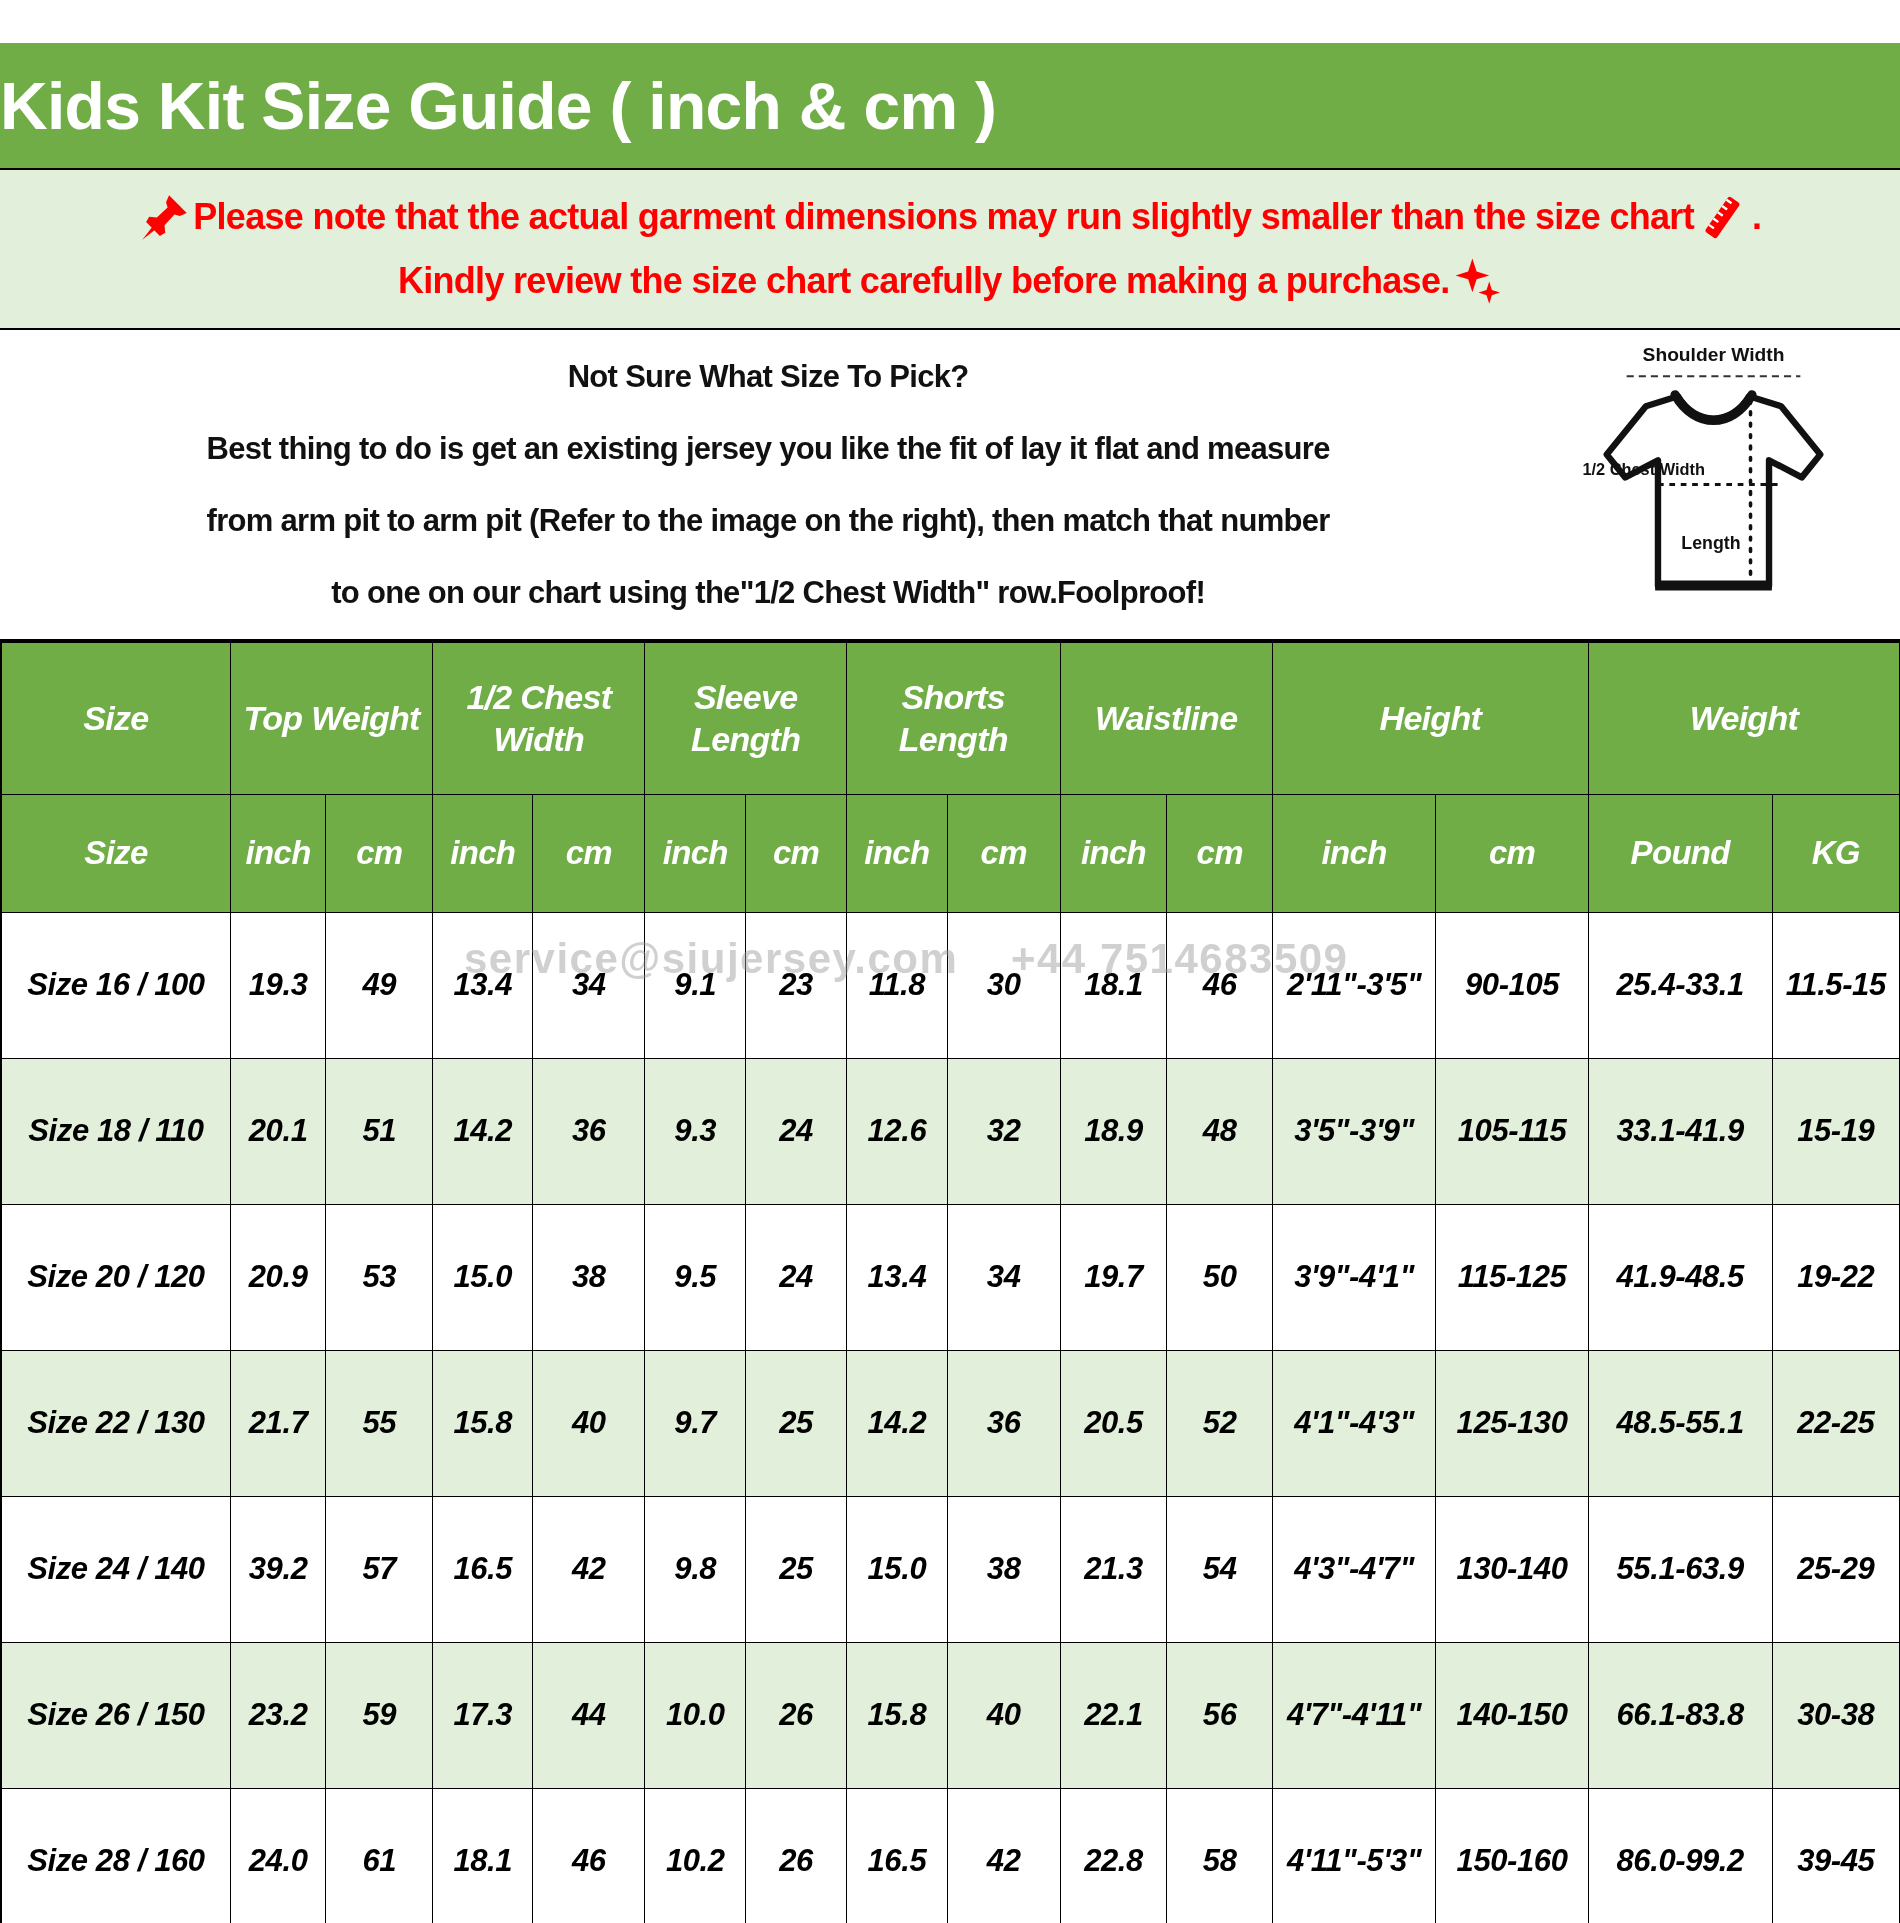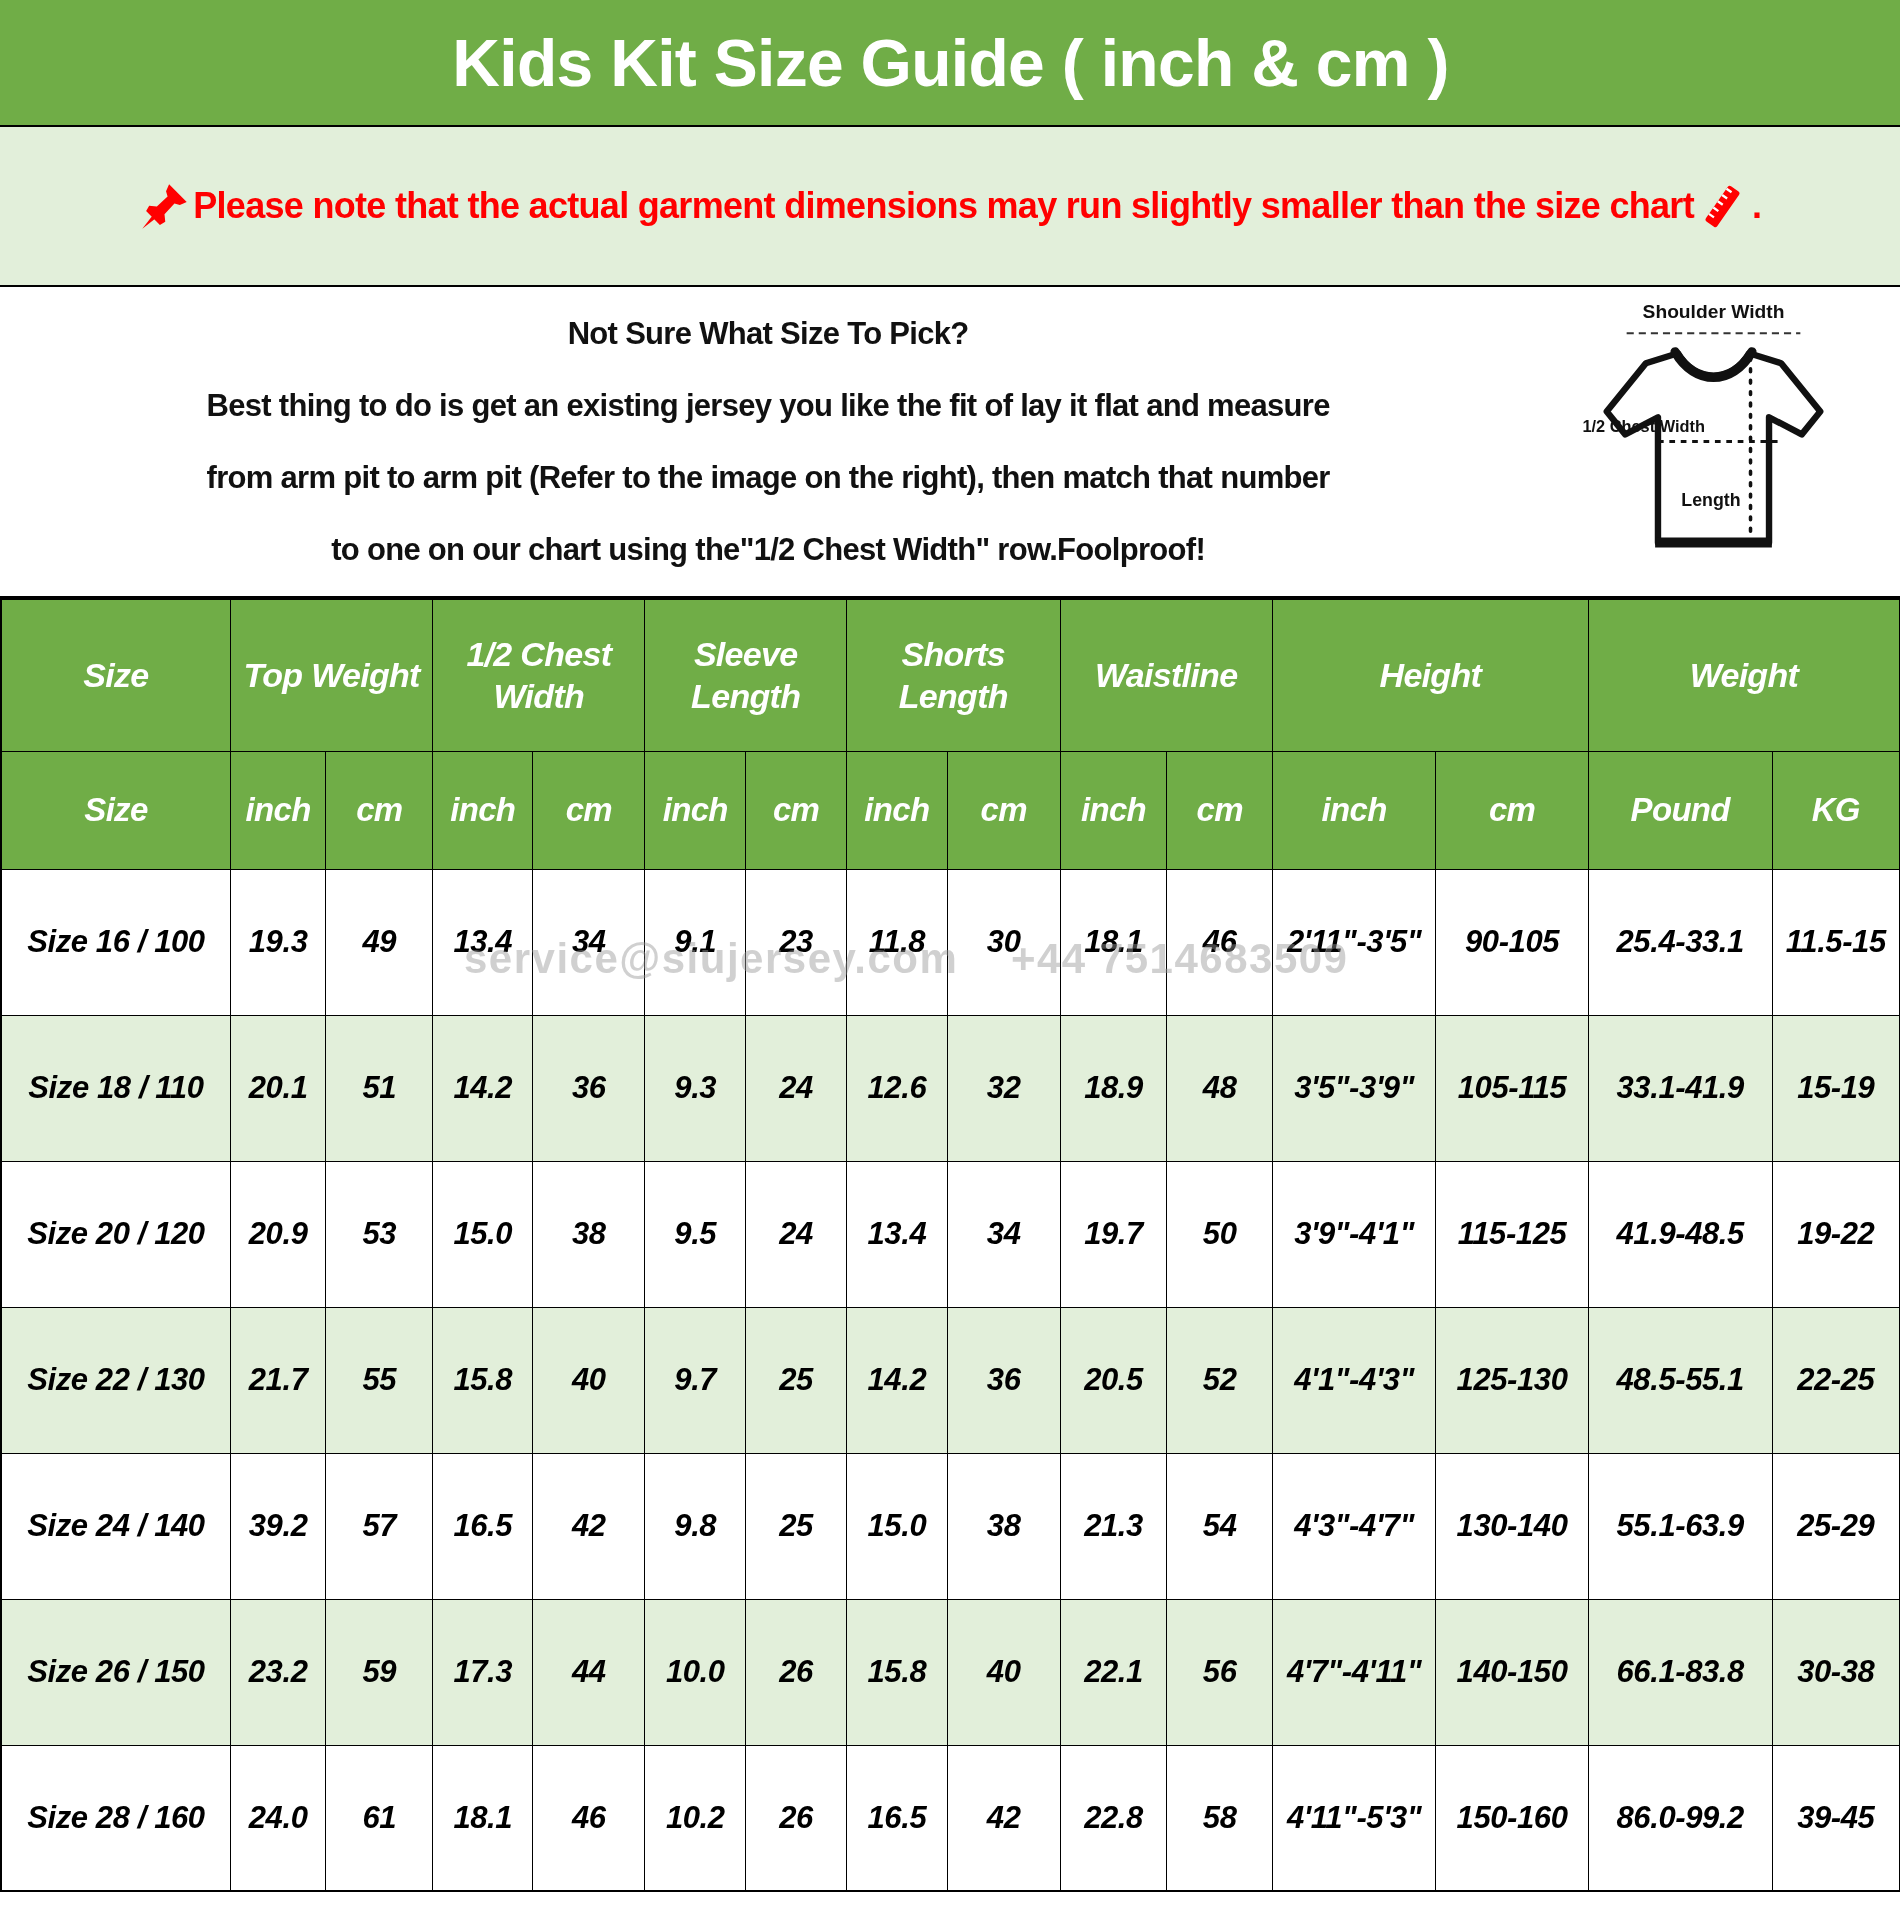--- a/index.html
+++ b/index.html
@@ -2,22 +2,23 @@
 <html style="--green: #70ad47; --lightgreen: #e2efda; --red: #ff0000;font-size:12px"><head>
 <meta charset="utf-8">
 <style>
   * { margin:0; padding:0; box-sizing:border-box; }
   html,body { width:1901px; background:#fff; font-family:"Liberation Sans", sans-serif; }
   body { position:relative; height:1923px; overflow:hidden; }
 
   
   .title-bar{
     height:127px; background:var(--green,#70ad47);
-    display:flex; align-items:center; justify-content:center;
+    display:flex; align-items:center; justify-content:flex-start;
     border-bottom:2.2px solid #000;
+    margin-top:43px;
   }
   .title-bar h1{
     color:#fff; font-size:66px; font-weight:bold; letter-spacing:-0.7px; white-space:nowrap;
   }
 
   
   .notice{
     height:160px; background:var(--lightgreen,#e2efda);
     border-bottom:2.2px solid #000;
     display:flex; flex-direction:column; justify-content:space-evenly;
@@ -87,20 +88,29 @@
       </g>
     </svg>
     <span>Please note that the actual garment dimensions may run slightly smaller than the size chart</span>
     <svg class="n-icon" viewBox="0 0 64 64">
       <g transform="rotate(-55 32 32)">
         <rect x="4" y="23" width="56" height="18" rx="3" fill="#ff0000"></rect>
         <path d="M14 23 v8 M24 23 v8 M34 23 v8 M44 23 v8 M54 23 v8" stroke="#ffffff" stroke-width="3" fill="none"></path>
       </g>
     </svg>
     <span>.</span>
+  </div>
+  <div class="notice-line">
+    <span>Kindly review the size chart carefully before making a purchase.</span>
+    <svg class="n-icon" viewBox="0 0 64 64">
+      <g fill="#ff0000">
+        <path d="M24 2 L29.5 19 L46 24 L29.5 29 L24 46 L18.5 29 L2 24 L18.5 19 Z"></path>
+        <path d="M46 32 L49.5 43 L60 46.5 L49.5 50 L46 61 L42.5 50 L32 46.5 L42.5 43 Z"></path>
+      </g>
+    </svg>
   </div>
 </section>
 
 <section class="info">
   <div class="info-text">
     <div>Not Sure What Size To Pick?</div>
     <div>Best thing to do is get an existing jersey you like the fit of lay it flat and measure</div>
     <div>from arm pit to arm pit (Refer to the image on the right), then match that number</div>
     <div>to one on our chart using the"1/2 Chest Width" row.Foolproof!</div>
   </div>

